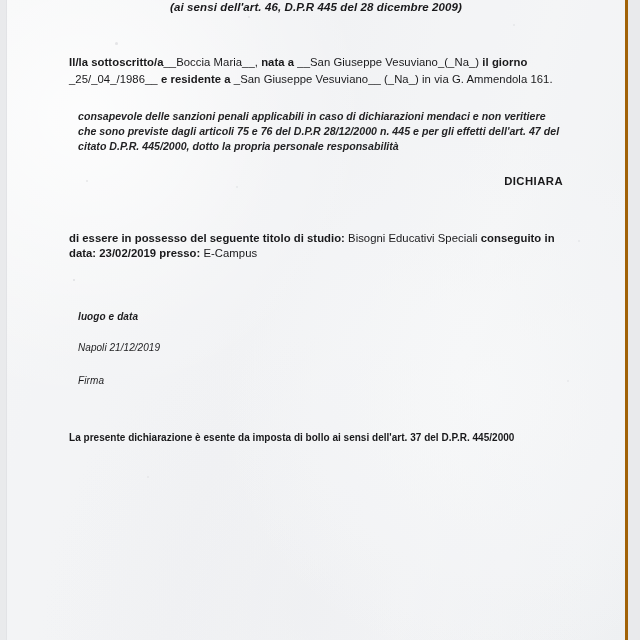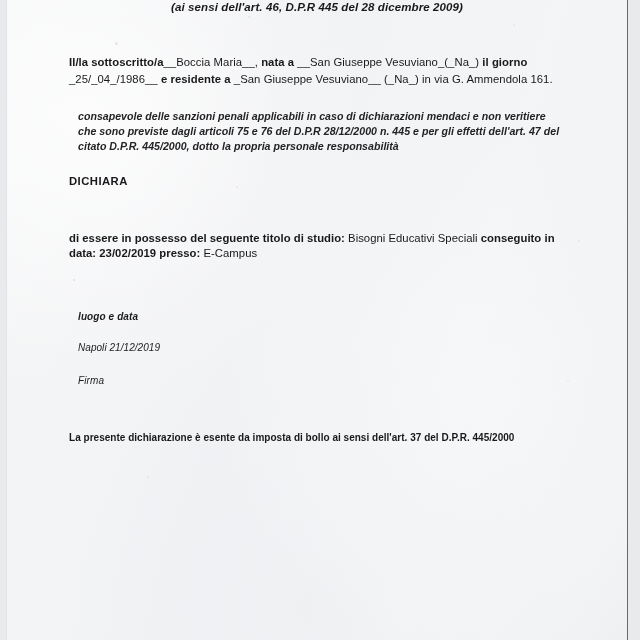--- a/index.html
+++ b/index.html
@@ -13,21 +13,21 @@
   }
 
   
   #page-sheet {
     position: absolute;
     left: 6px;
     top: 0;
     width: 622px;
     height: 640px;
     background: #f3f4f6;
-    border-right: 1px solid #a16207;
+    border-right: 3px solid #a16207;
     border-left: 1px solid #e2e3e6;
     box-sizing: border-box;
     overflow: hidden;
   }
   
   #grain {
     position: absolute;
     inset: 0;
     pointer-events: none;
     background:
@@ -74,21 +74,21 @@
     font-size: 10.6px;
     font-style: italic;
     font-weight: bold;
     line-height: 15px;
     letter-spacing: .02px;
     color: #232325;
   }
 
   .dichiara-heading {
     margin-top: 21px;
-    text-align: left;
+    text-align: right;
     font-size: 11.3px;
     font-weight: bold;
     letter-spacing: .45px;
     color: #19191b;
   }
 
   .block-titolo {
     margin-top: 44px;
     font-size: 11.3px;
     line-height: 15px;

